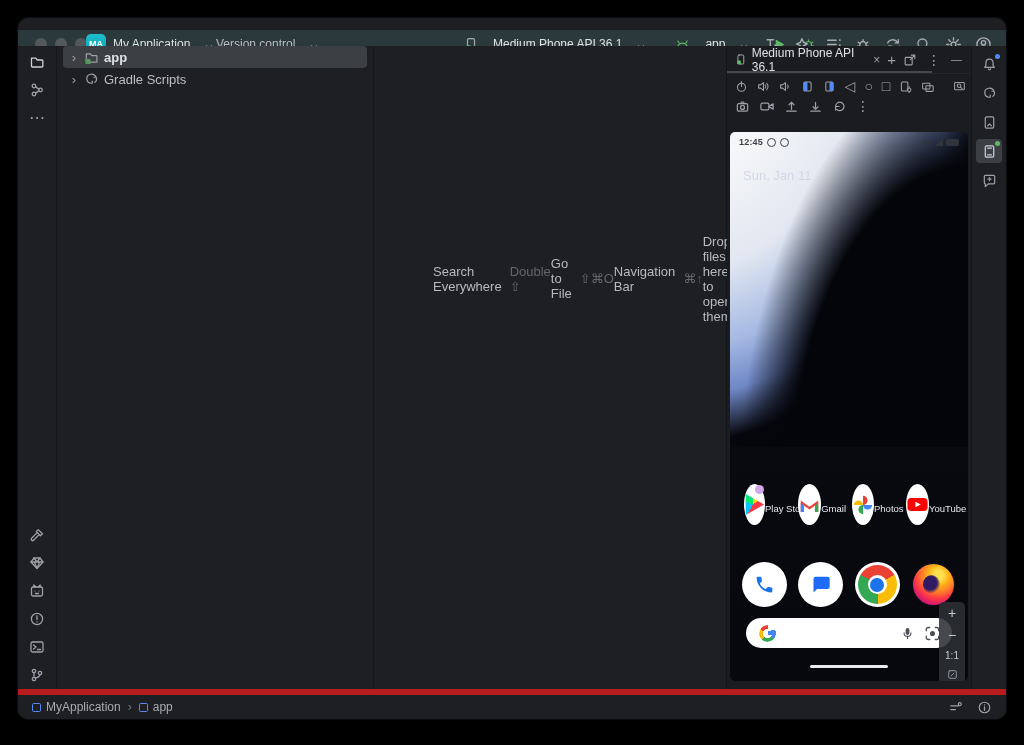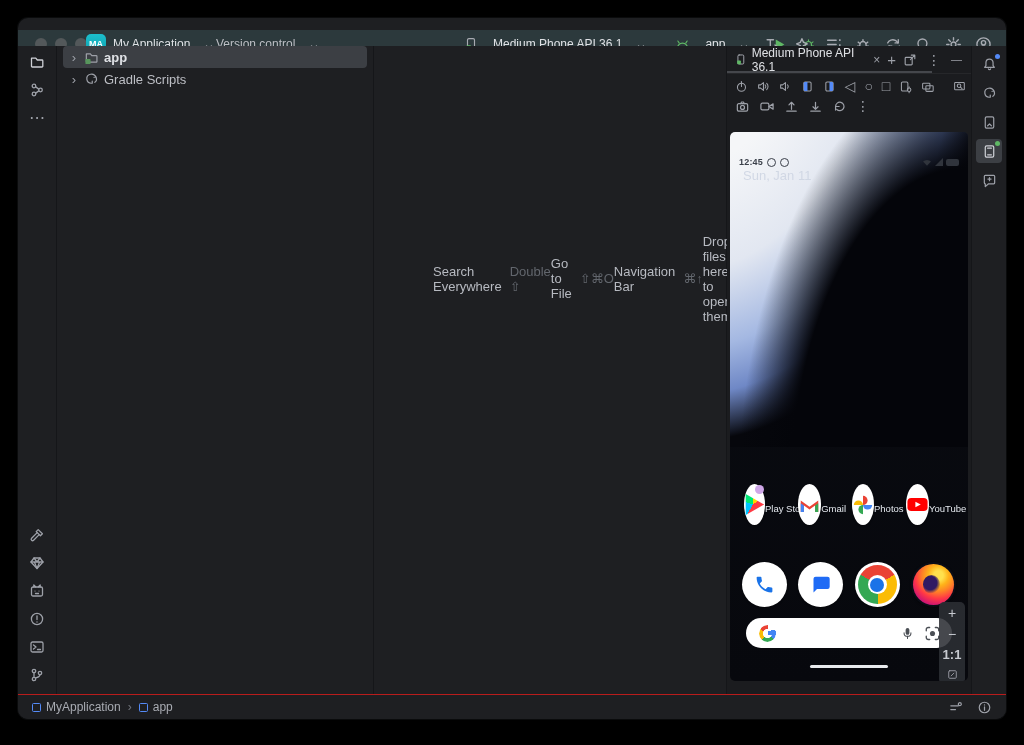--- a/index.html
+++ b/index.html
@@ -51,21 +51,21 @@
   .rp-row{display:flex;align-items:center;gap:9px;height:16px;}
   .rp-spacer{flex:1;}
   
   .phone{position:absolute;left:3px;top:86px;width:238px;height:549px;border-radius:5px;overflow:hidden;
          background:linear-gradient(180deg,#0a0c12 0%,#07080d 100%);}
   .wallpaper{position:absolute;left:0;top:0;right:0;height:315px;
      background:
        radial-gradient(130% 190% at 98% 118%, #04050a 56%, rgba(4,5,10,0) 73%),
        radial-gradient(150% 165% at -18% -42%, #f5f6f8 32%, #e2e7f1 52%, #a4b8e2 67%, #6f88c6 76%, rgba(6,7,12,0) 85%),
        #06070c;}
-  .p-status{position:absolute;left:0;top:3px;right:0;height:14px;display:flex;align-items:center;padding:0 9px;margin-top:20px;}
+  .p-status{position:absolute;left:0;top:3px;right:0;height:14px;display:flex;align-items:center;padding:0 9px;}
   .p-time{font-size:9px;font-weight:bold;color:#3a3f49;letter-spacing:.2px;}
   .p-badge{width:7px;height:7px;border-radius:50%;border:1px solid #3a3f49;margin-left:4px;}
   .p-status-right{margin-left:auto;display:flex;align-items:center;gap:3px;}
   .p-tri{width:8px;height:8px;background:#30343c;clip-path:polygon(100% 0,100% 100%,0 100%);}
   .p-batt{width:13px;height:7px;border-radius:2px;background:#30343c;}
   .p-date{position:absolute;left:13px;top:36px;font-size:13px;color:#cdd4e2;opacity:.85;}
   .apps-row{position:absolute;left:0;top:352px;right:0;display:flex;justify-content:space-between;padding:0 14px;}
   .app{display:flex;flex-direction:row;align-items:center;width:48px;}
   .app-circle{width:41px;height:41px;border-radius:50%;background:#fff;display:flex;align-items:center;justify-content:center;position:relative;box-shadow:0 1px 2px rgba(0,0,0,.4);}
   .app-label{margin-top:7px;font-size:9.5px;color:#e4e8ee;white-space:nowrap;}
@@ -90,30 +90,30 @@
           background:conic-gradient(from 45deg, #4285f4 0 90deg, #34a853 90deg 180deg, #fbbc05 180deg 255deg, #ea4335 255deg 360deg);
           -webkit-mask:radial-gradient(circle closest-side, transparent 52%, #000 54%);
           mask:radial-gradient(circle closest-side, transparent 52%, #000 54%);}
   .g-gap{position:absolute;top:0;right:0;width:46%;height:30%;background:#fff;}
   .g-bar{position:absolute;top:41%;right:0;width:48%;height:19%;background:#4285f4;}
   .sb-icons{margin-left:auto;display:flex;align-items:center;gap:9px;}
   .nav-handle{position:absolute;left:50%;transform:translateX(-50%);bottom:13px;width:78px;height:3.5px;border-radius:2px;background:#e8eaed;}
   .zoom-ctrl{position:absolute;right:3px;top:470px;width:26px;height:82px;background:rgba(44,47,52,.88);border-radius:5px;
              display:flex;flex-direction:column;align-items:center;justify-content:space-between;padding:4px 0;box-sizing:border-box;}
   .zc-btn{color:#c8cbd1;font-size:14px;line-height:1;}
-  .zc-small{font-size:13px;font-weight:bold;color:#c8cbd1;}
+  .zc-small{font-size:10px;font-weight:normal;color:#c8cbd1;}
   
   .right-stripe{position:absolute;right:0;top:28px;bottom:24px;width:34px;background:#1e1f22;border-left:1px solid #151619;
                 display:flex;flex-direction:column;align-items:center;gap:5px;padding-top:6px;}
   .rs-btn{width:26px;height:24px;display:flex;align-items:center;justify-content:center;border-radius:4px;position:relative;}
   .rs-btn.selected{background:#3c3f44;}
   .dot-blue{position:absolute;right:2px;top:2px;width:5px;height:5px;border-radius:50%;background:#548af7;}
   .dot-green{position:absolute;right:2px;top:2px;width:5px;height:5px;border-radius:50%;background:#5fb865;}
   
-  .bottom-bar{position:absolute;left:0;right:0;bottom:0;height:24px;background:#1e1f22;border-top:1px solid #b91c1c;
+  .bottom-bar{position:absolute;left:0;right:0;bottom:0;height:24px;background:#1e1f22;border-top:6px solid #b91c1c;
               display:flex;align-items:center;padding:0 14px;font-size:12px;color:#a8abb2;}
   .bc-box{width:7px;height:7px;border:1.5px solid #548af7;border-radius:1.5px;margin-right:5px;}
   .bb-sep{margin:0 7px;color:#6f737a;}
   .bb-right{margin-left:auto;display:flex;align-items:center;gap:14px;}
 </style>
 </head>
 <body>
 
 <div class="window">
 

